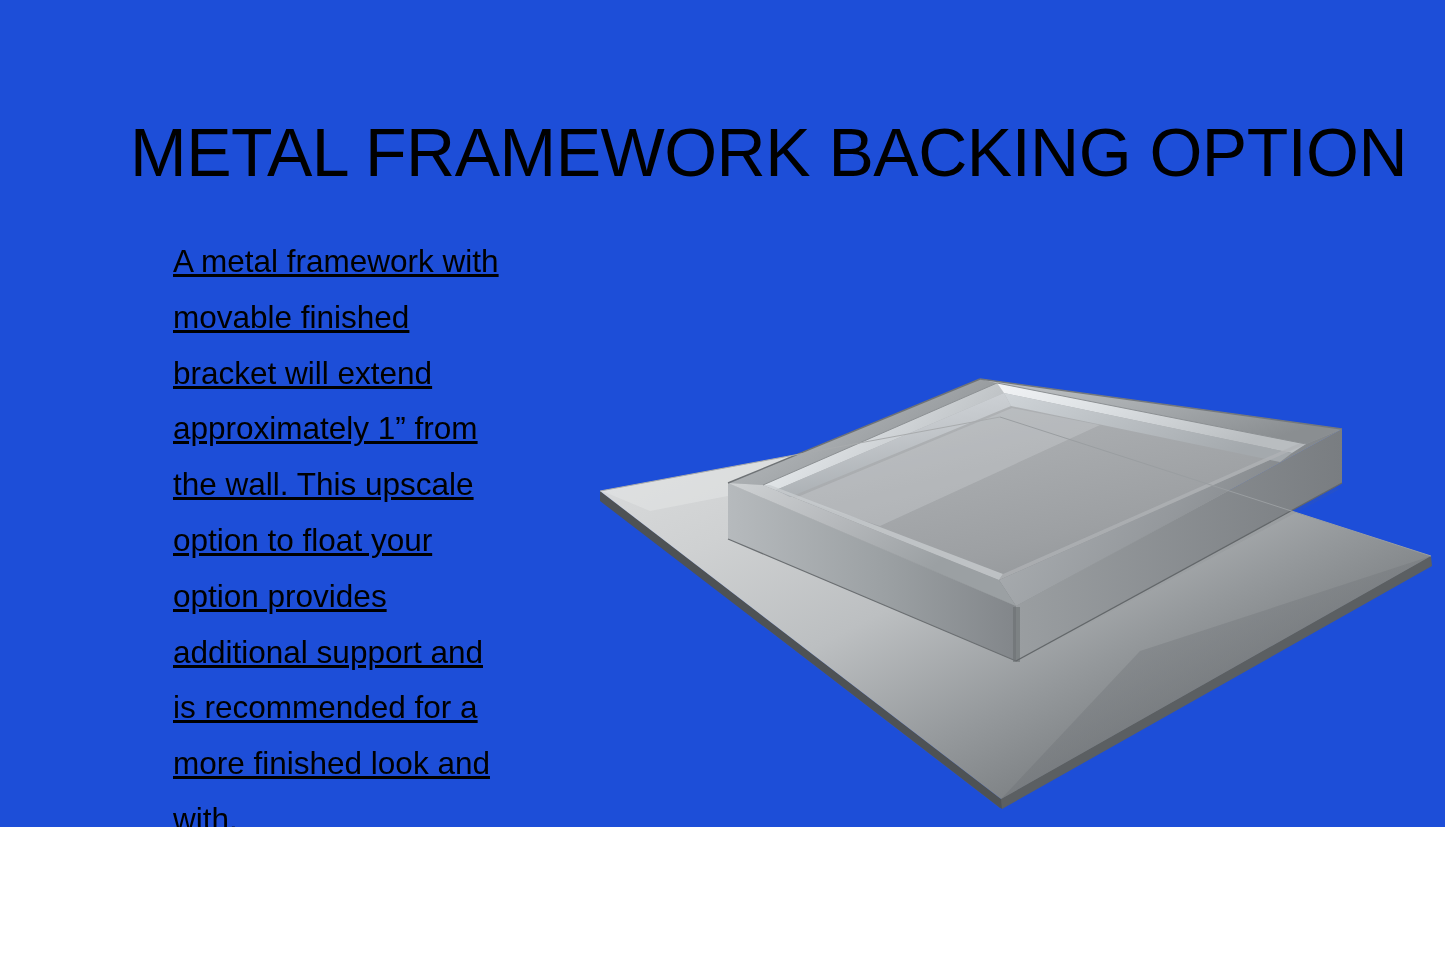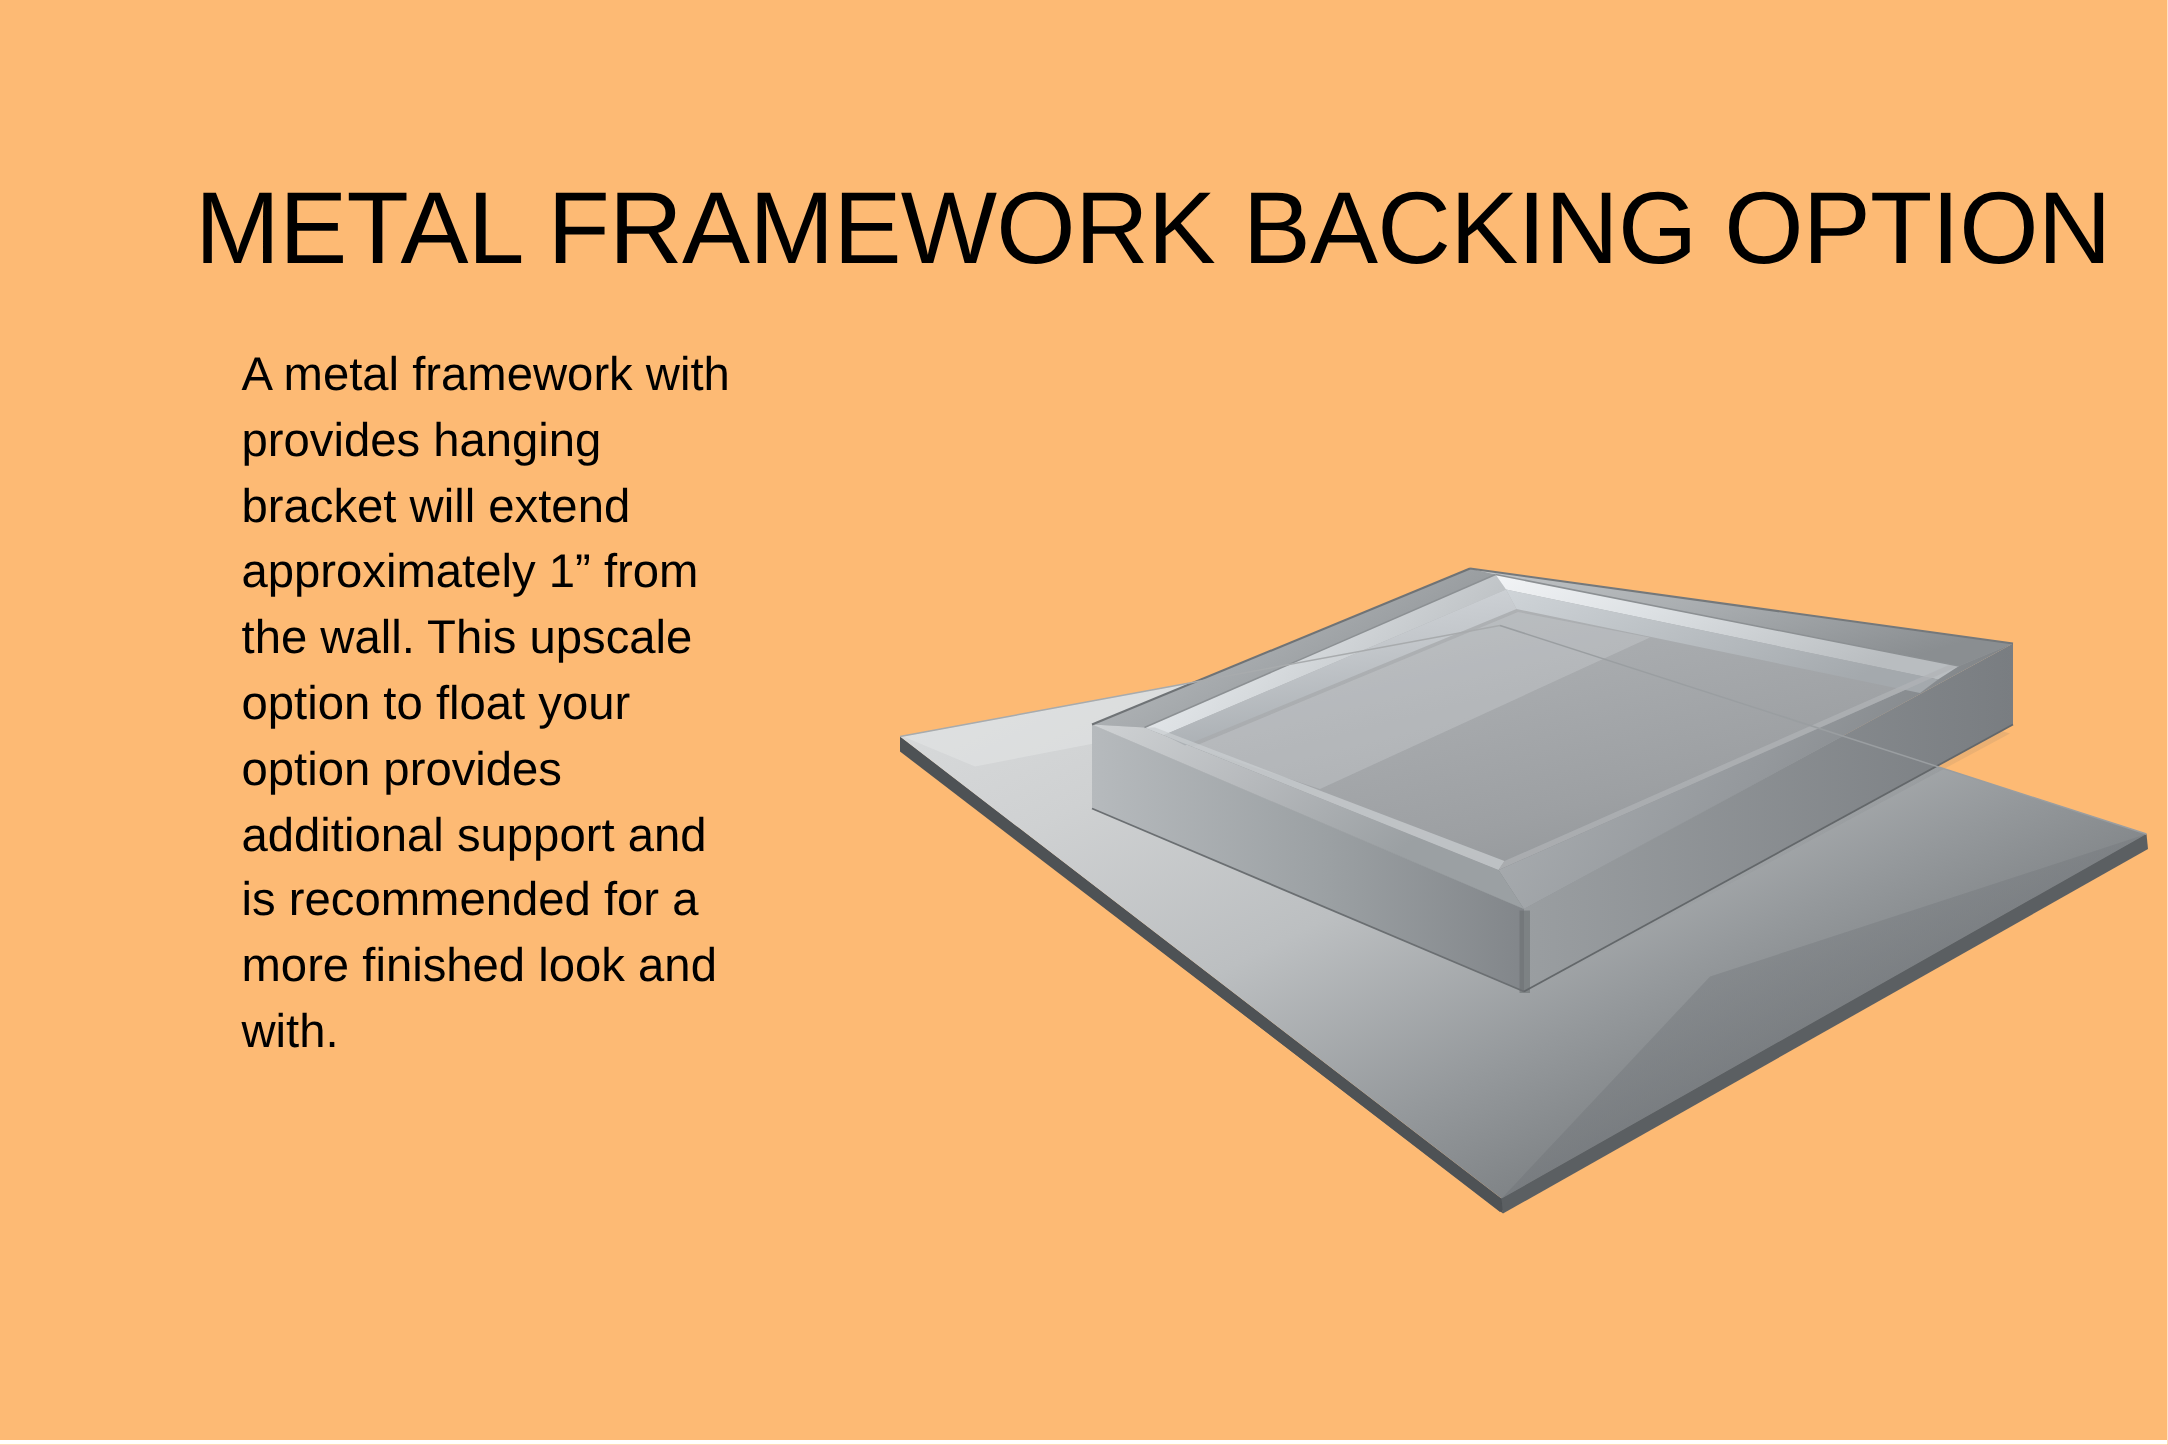--- a/index.html
+++ b/index.html
@@ -8,22 +8,22 @@
     padding: 0;
     background: #ffffff;
   }
   body {
     font-family: "Liberation Sans", sans-serif;
     -webkit-font-smoothing: antialiased;
   }
   #slide {
     position: relative;
     width: 1445px;
-    height: 960px;
-    background: #fdba74;
+    height: 827px;
+    background: #1d4ed8;
     overflow: hidden;
   }
 
   
   #slide-title {
     position: absolute;
     left: 130px;
     top: 72px;
     width: 1240px;
     font-size: 68px;
@@ -38,21 +38,21 @@
   #body-copy {
     position: absolute;
     left: 161px;
     top: 228px;
     width: 392px;
     font-size: 31.5px;
     line-height: 43.8px;
     color: #000000;
     font-weight: 400;
   }
-  #body-copy p { margin: 0; }
+  #body-copy p { margin: 12px; text-decoration: underline; }
 
   
   #product-figure {
     position: absolute;
     left: 540px;
     top: 345px;
     width: 880px;
     height: 460px;
   }
   #product-figure svg {
@@ -63,21 +63,21 @@
 </style>
 </head>
 <body>
 
 <div id="slide">
 
   <h1 id="slide-title">METAL FRAMEWORK BACKING OPTION</h1>
 
   <div id="body-copy">
     <p>A metal framework with</p>
-    <p>provides hanging</p>
+    <p>movable finished</p>
     <p>bracket will extend</p>
     <p>approximately 1” from</p>
     <p>the wall. This upscale</p>
     <p>option to float your</p>
     <p>option provides</p>
     <p>additional support and</p>
     <p>is recommended for a</p>
     <p>more finished look and</p>
     <p>with.</p>
   </div>

